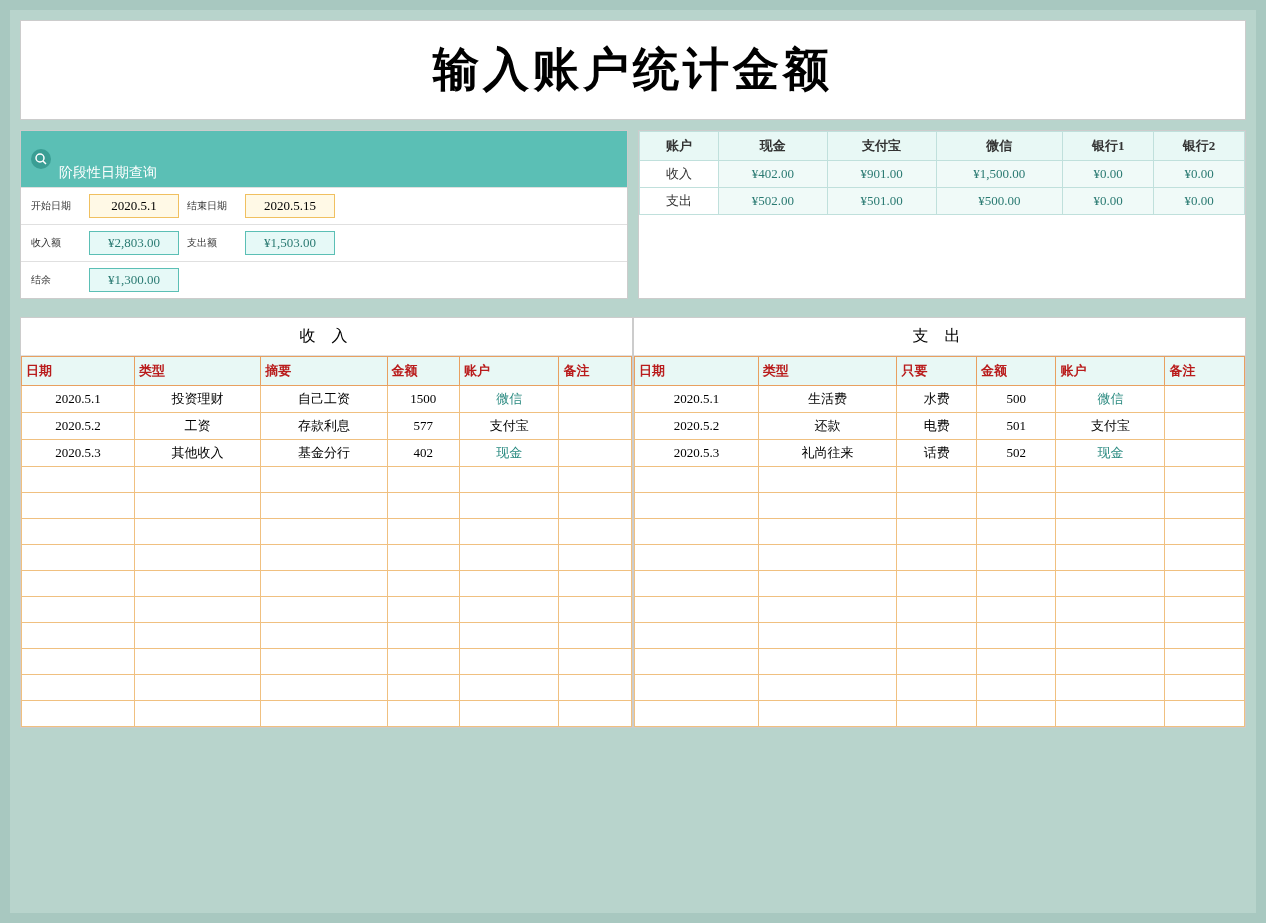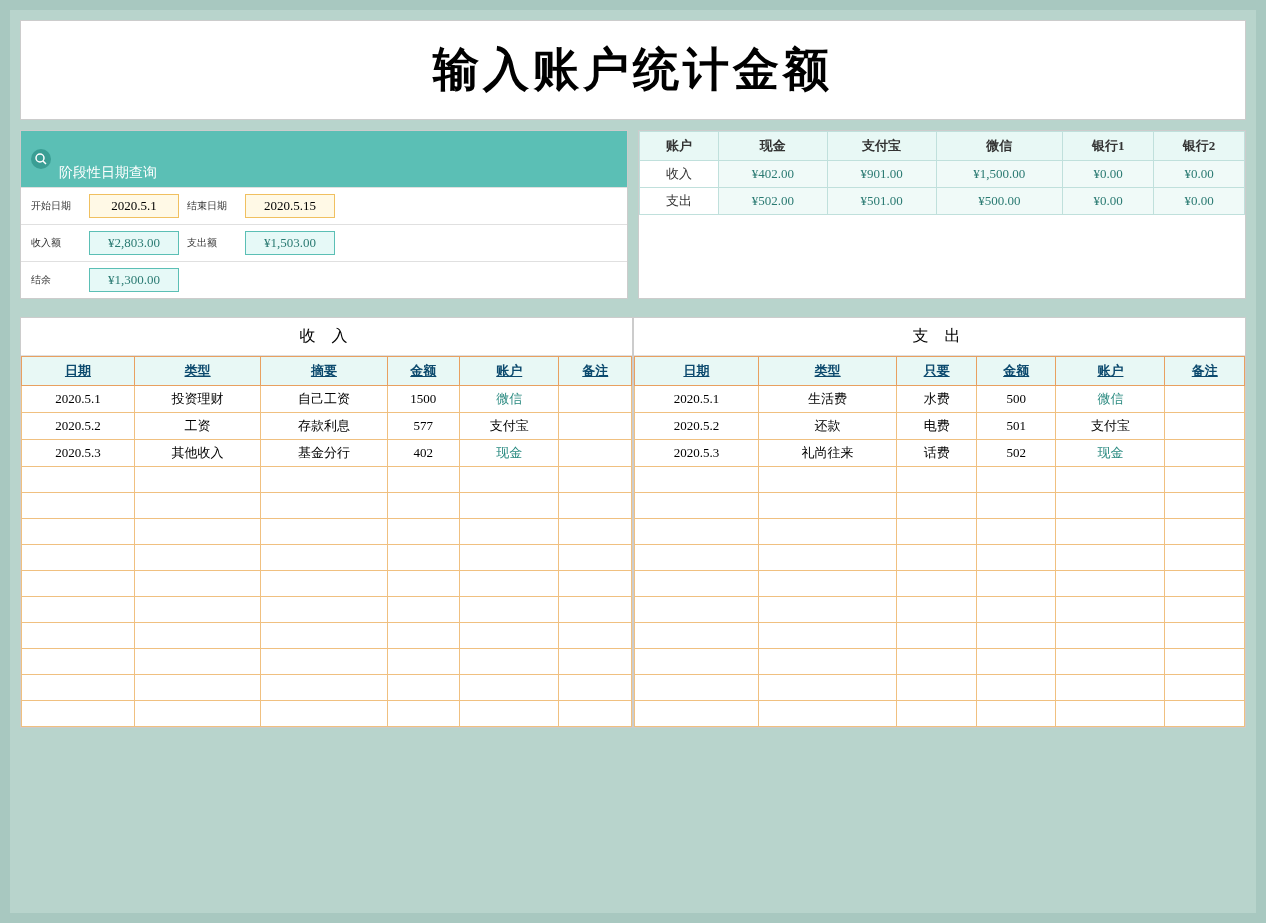--- a/index.html
+++ b/index.html
@@ -156,24 +156,23 @@
     }
 
     .data-table {
       width: 100%;
       border-collapse: collapse;
     }
     .data-table th {
       background-color: #e8f8f5;
       border: 1px solid #e8a060;
       padding: 5px 4px;
-      text-align: center;
+      text-align: left;
       font-size: 13px;
-      color: #0c4a6e;
-      text-decoration: underline;
+      color: #b91c1c;
     }
     .data-table td {
       border: 1px solid #f0c080;
       padding: 4px 4px;
       text-align: center;
       font-size: 13px;
       min-height: 24px;
       height: 26px;
     }
 

